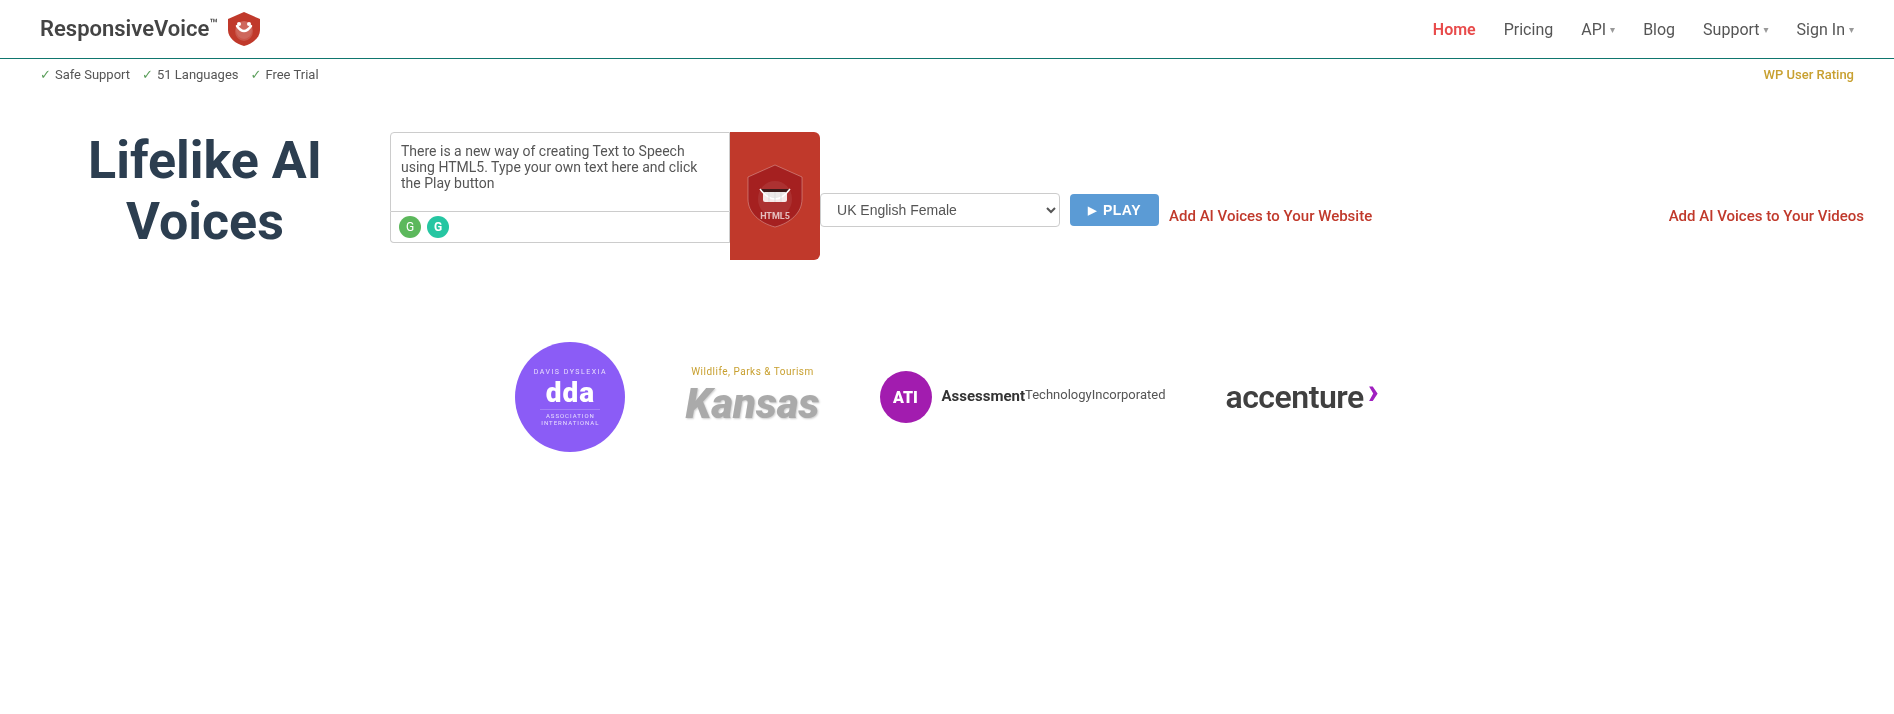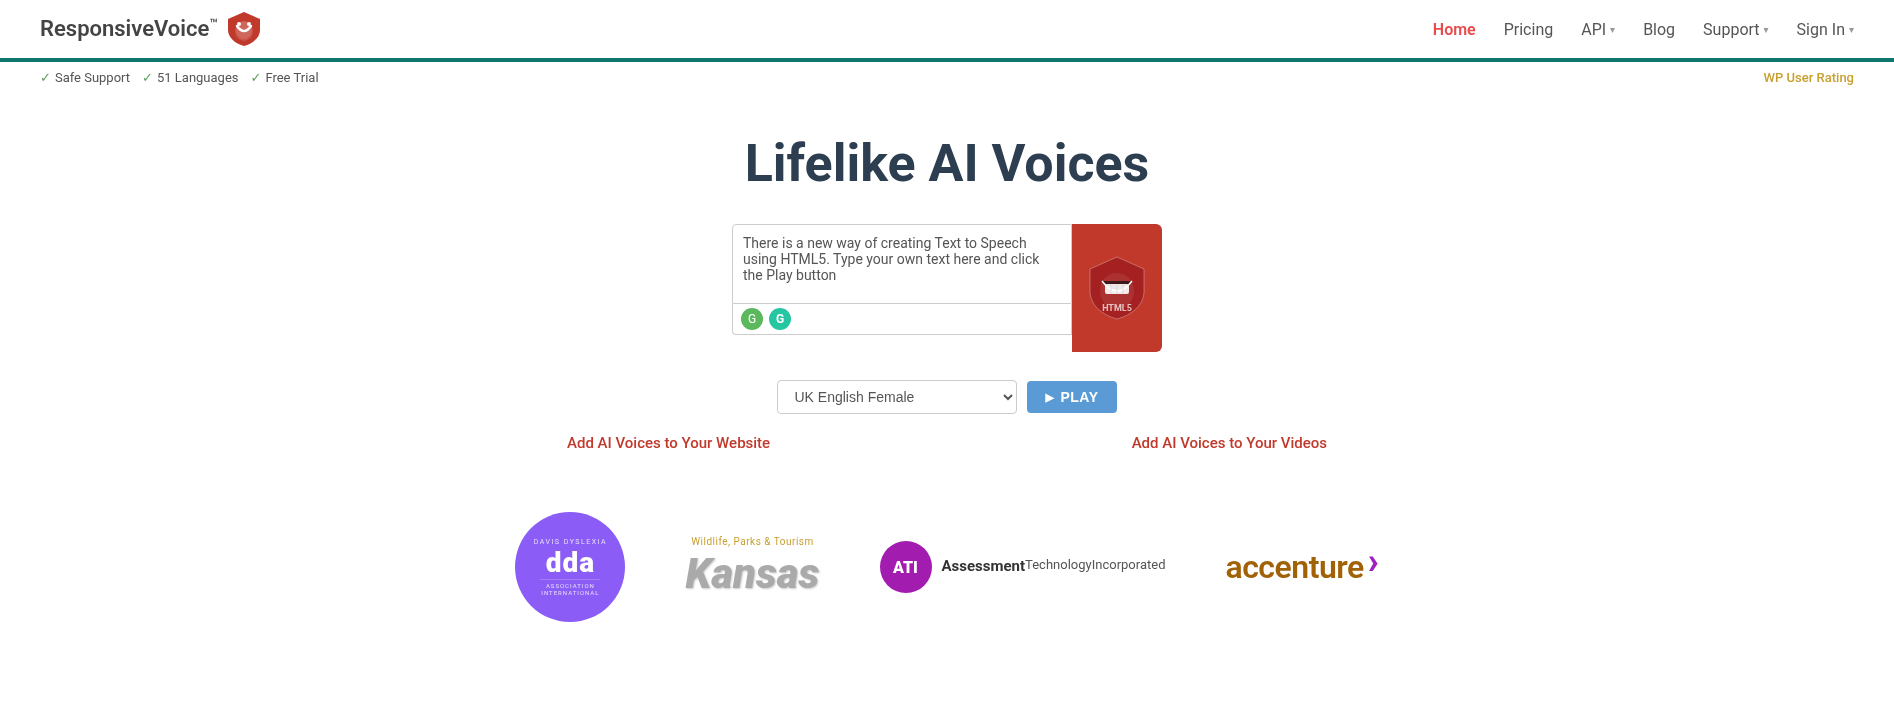--- a/index.html
+++ b/index.html
@@ -4,21 +4,21 @@
   <style>
     * { margin: 0; padding: 0; box-sizing: border-box; }
     body { font-family: -apple-system, BlinkMacSystemFont, 'Segoe UI', Roboto, sans-serif; background: #fff; color: #333; }
 
     
     .header {
       display: flex;
       align-items: center;
       justify-content: space-between;
       padding: 10px 40px;
-      border-bottom: 4px solid #0f766e;
+      border-bottom: 1px solid #0f766e;
     }
     .logo-area {
       display: flex;
       align-items: center;
       gap: 8px;
     }
     .logo-text {
       font-size: 22px;
       font-weight: 600;
       color: #444;
@@ -81,21 +81,21 @@
     }
     .wp-user-rating {
       color: #c8a030;
       font-size: 13px;
       font-weight: 500;
     }
 
     
     .hero {
       display: flex;
-      flex-direction: column;
+      flex-direction: row;
       align-items: center;
       padding: 40px 20px 20px;
     }
     .hero-title {
       font-size: 52px;
       font-weight: 700;
       color: #2c3e50;
       margin-bottom: 30px;
       text-align: center;
     }
@@ -294,21 +294,21 @@
 
     
     .accenture-logo {
       display: flex;
       align-items: center;
       gap: 0;
     }
     .accenture-text {
       font-size: 32px;
       font-weight: 600;
-      color: #a16207;
+      color: #404040;
       letter-spacing: -0.5px;
     }
     .accenture-accent {
       color: #a020c0;
       font-size: 36px;
       font-weight: 900;
       margin-left: 4px;
       line-height: 1;
       transform: translateY(-6px);
       display: inline-block;

